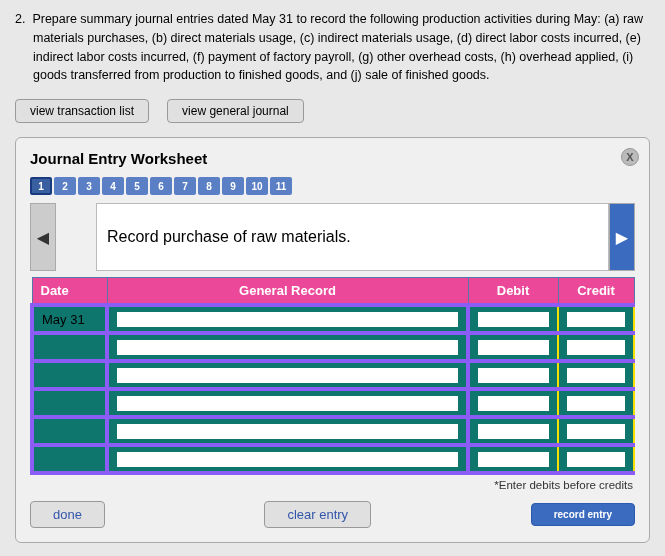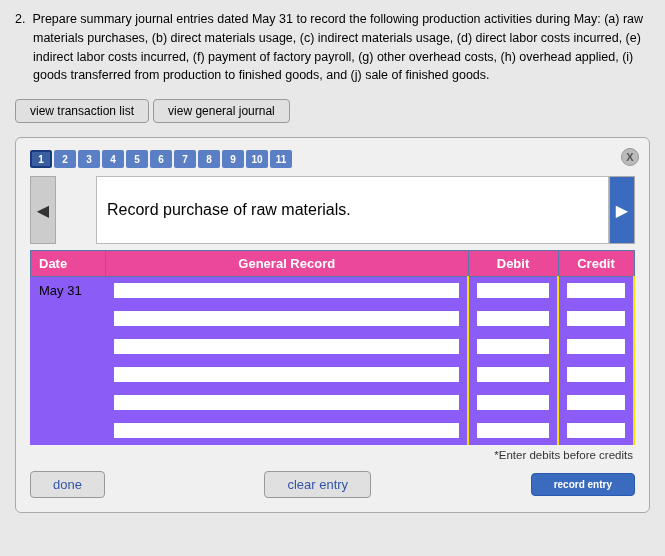--- a/index.html
+++ b/index.html
@@ -22,21 +22,21 @@
     .question-text {
       font-size: 12.5px;
       line-height: 1.5;
       margin-bottom: 14px;
       padding-left: 18px;
       text-indent: -18px;
     }
 
     .top-buttons {
       display: flex;
-      gap: 4px;
+      gap: 18px;
       margin-bottom: 14px;
     }
 
     .top-btn {
       background: #e0e0e0;
       border: 1px solid #999;
       border-radius: 4px;
       padding: 4px 14px;
       font-size: 12px;
       cursor: pointer;
@@ -150,22 +150,22 @@
       border: 1px solid #5577aa;
       text-align: center;
     }
 
     .journal-table th.date-col { text-align: left; width: 75px; }
     .journal-table th.general-col { text-align: center; }
     .journal-table th.debit-col { width: 90px; }
     .journal-table th.credit-col { width: 76px; }
 
     .journal-table td {
-      border: 1px solid #8b5cf6;
-      background: #8b5cf6;
+      border: 4px solid #8b5cf6;
+      background: #0f766e;
       padding: 4px 8px;
       height: 28px;
       vertical-align: middle;
     }
 
     .journal-table td.date-cell { font-size: 13px; }
 
     .journal-table td.debit-cell,
     .journal-table td.credit-cell {
       border-left: 2px solid #f5e000;
@@ -225,20 +225,21 @@
 
   <div class="top-buttons">
     <button class="top-btn">view transaction list</button>
     <button class="top-btn">view general journal</button>
   </div>
 
   <div class="worksheet-panel">
 
     <div class="close-btn">X</div>
 
+    <div class="panel-title">Journal Entry Worksheet</div>
 
     <div class="step-tabs">
       <div class="step-tab active">1</div>
       <div class="step-tab">2</div>
       <div class="step-tab">3</div>
       <div class="step-tab">4</div>
       <div class="step-tab">5</div>
       <div class="step-tab">6</div>
       <div class="step-tab">7</div>
       <div class="step-tab">8</div>

